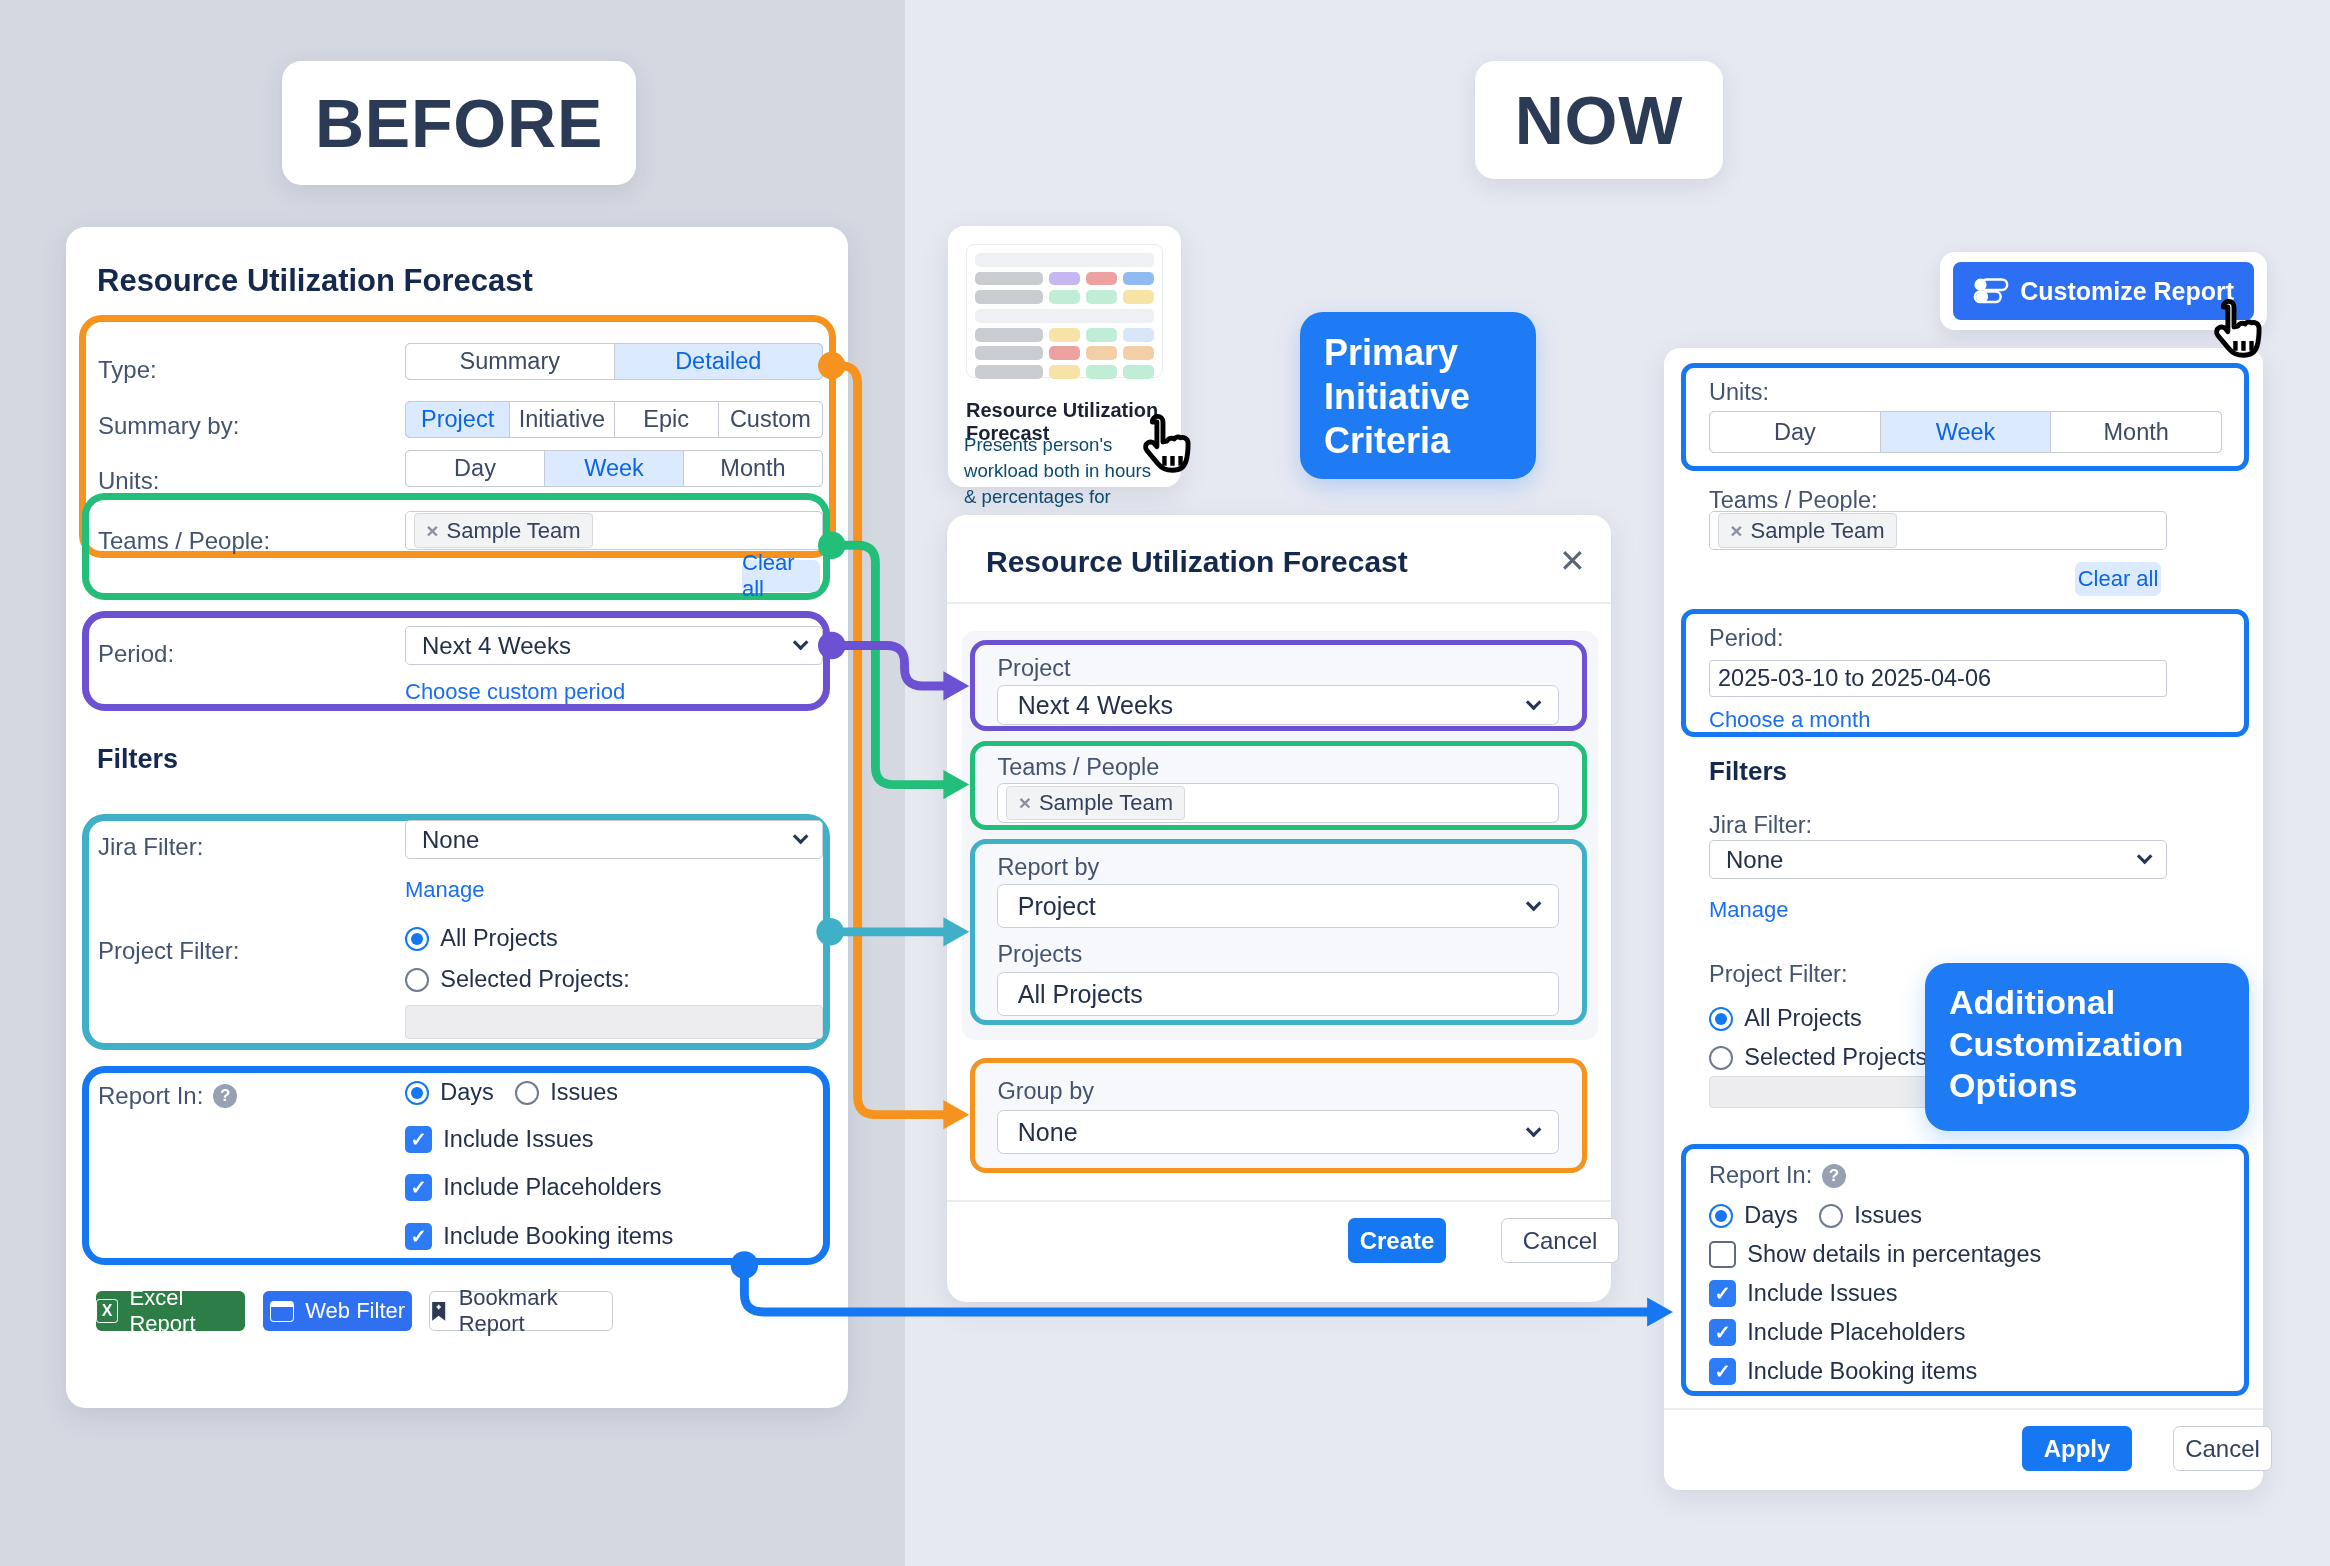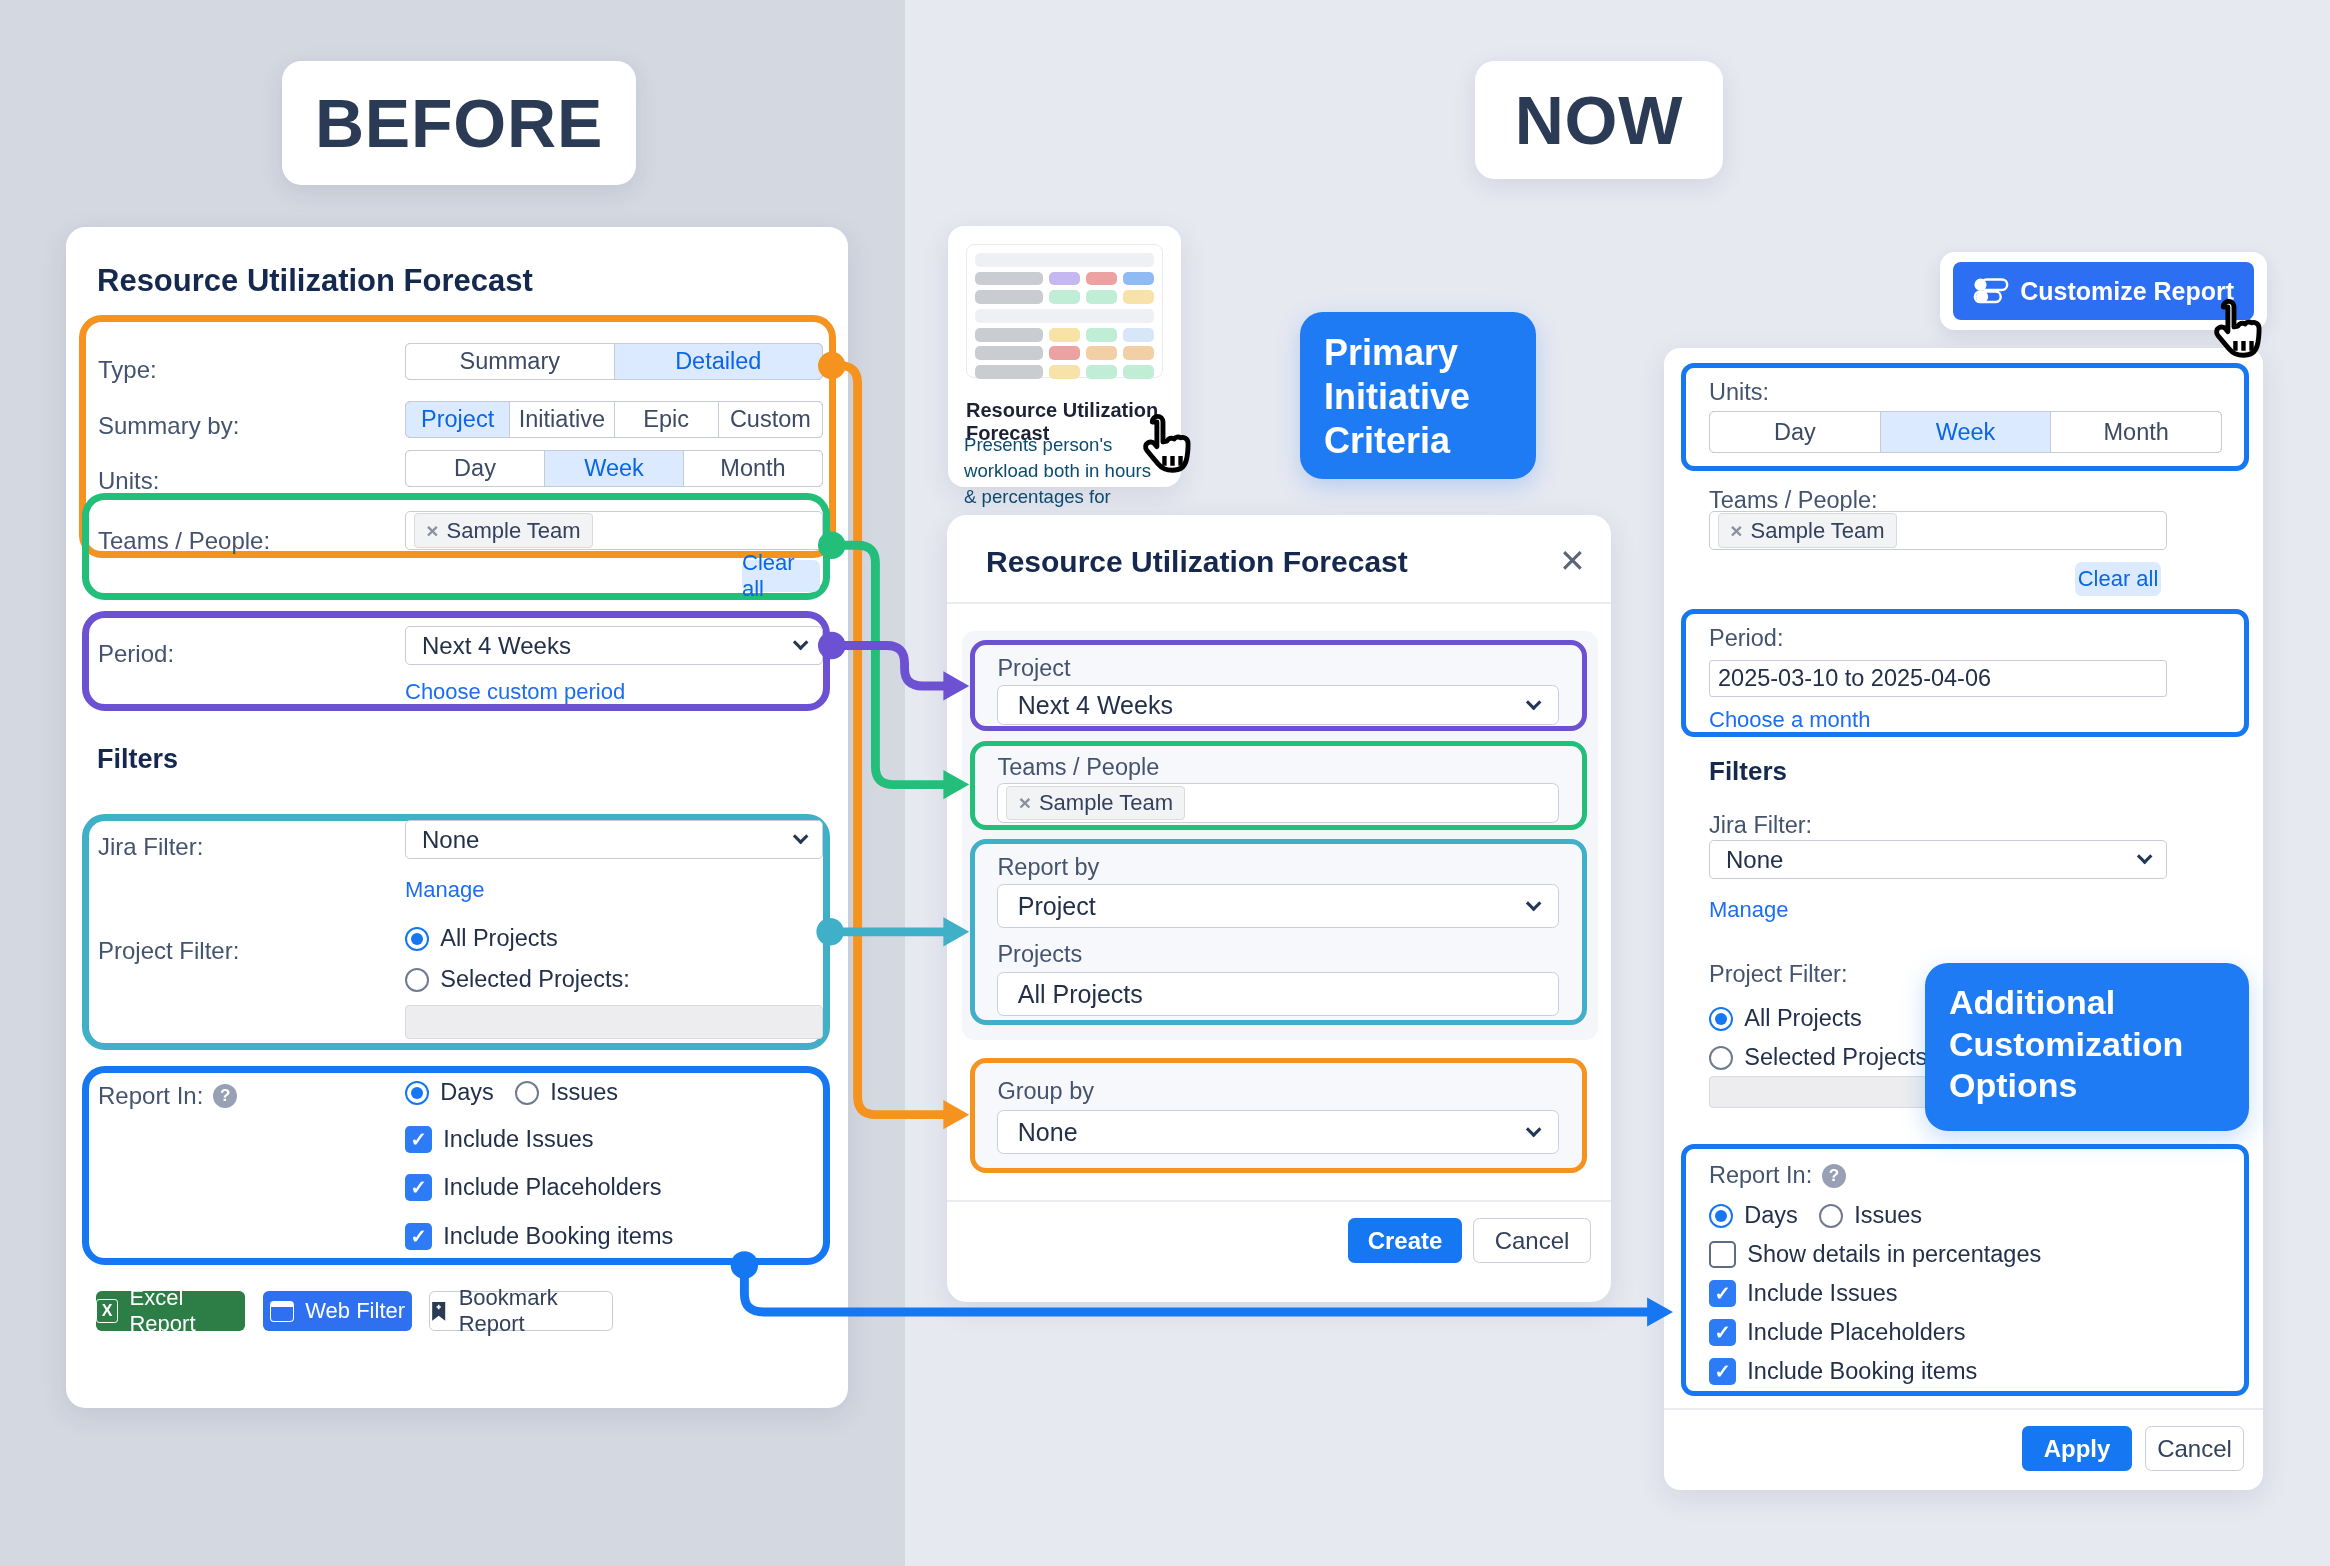--- a/index.html
+++ b/index.html
@@ -43,21 +43,21 @@
             font-size:22px; font-weight:500; }
   .callout { position:absolute; background:#1f7bf4; border-radius:22.7px; color:#fff; font-weight:700; font-size:36px;
              line-height:1.22; padding:19.4px 24px; box-shadow:0 8px 24px rgba(31,123,244,.25); }
   .dbox { position:absolute; border-radius:16px; background:#f7f8fb; border:5.7px solid; }
   .dlabel { position:absolute; font-size:23.5px; color:#44546f; }
   .dselect { position:absolute; background:#fff; border:1.6px solid #c9ced8; border-radius:6.5px; display:flex; align-items:center;
              justify-content:space-between; padding:0 19.4px; font-size:25px; color:#22304a; }
   .primarybtn { position:absolute; background:#1677f2; color:#fff; border-radius:6.5px; display:flex; align-items:center;
                 justify-content:center; font-size:24px; font-weight:700; border:none; }
   .ghostbtn { position:absolute; background:#fff; color:#33415c; border:1.6px solid #c9ced8; border-radius:6.5px; display:flex;
-              align-items:center; justify-content:center; font-size:24px; font-weight:500; }
+              align-items:center; justify-content:center; font-size:24px; font-weight:500;margin-left:28px; }
   .divider { position:absolute; height:1.6px; background:#ebecf0; }
   .mini { position:absolute; border:1.6px solid #e9ebee; border-radius:8px; padding:8px; display:flex; flex-direction:column; gap:4.9px; }
   .mrow { display:flex; gap:5.7px; height:13.8px; }
   .mcell { border-radius:4.9px; height:13.8px; }
   .m-full { flex:1; background:#eef0f3; }
   .m-dark { width:38%; background:#c9cdd2; }
   .m-c { flex:1; }
   .c-purple{background:#c5b8f0}.c-red{background:#eda2a2}.c-blue{background:#90bbf2}.c-mint{background:#bfedd5}
   .c-yellow{background:#f7e3a8}.c-lblue{background:#d7e6f8}.c-peach{background:#f3cfa6}
   .cursor { position:absolute; width:78px; height:78px; z-index:80; }
@@ -295,21 +295,21 @@
 
     <div class="dbox" style="left:22.7px;top:543px;width:617px;height:115px;border-color:#f6921e;">
       <div class="dlabel" style="left:22.7px;top:14.6px;">Group by</div>
       <div class="dselect" style="left:22.7px;top:47px;width:562px;height:44px;">
         <span>None</span>
           <span class="chev"></span>
       </div>
     </div>
 
     <div class="divider" style="left:0;top:685px;width:664px;"></div>
-    <button class="primarybtn" style="left:401px;top:703px;width:114px;height:45px;">Create</button>
+    <button class="primarybtn" style="left:401px;top:703px;width:98px;height:45px;">Create</button>
     <button class="ghostbtn" style="left:526px;top:703px;width:118px;height:45px;">Cancel</button>
   </div>
 
   <div class="abs" style="left:1940px;top:252px;width:327px;height:78px;background:#fff;border-radius:14.6px;box-shadow:0 6.5px 19.4px rgba(23,43,77,.10);"></div>
   <div class="abs" style="left:1953px;top:262px;width:301px;height:58px;background:#2d6ff2;border-radius:8px;display:flex;align-items:center;justify-content:center;gap:11.3px;color:#fff;font-size:25px;font-weight:700;">
     <svg width="36" height="27.5" viewBox="0 0 44 34">
       <rect x="10" y="3" width="32" height="13" rx="6.5" fill="none" stroke="#fff" stroke-width="3"></rect>
       <circle cx="9" cy="9.5" r="7.5" fill="#fff"></circle>
       <rect x="2" y="18" width="32" height="13" rx="6.5" fill="none" stroke="#fff" stroke-width="3"></rect>
       <circle cx="11" cy="24.5" r="7.5" fill="#fff"></circle>

